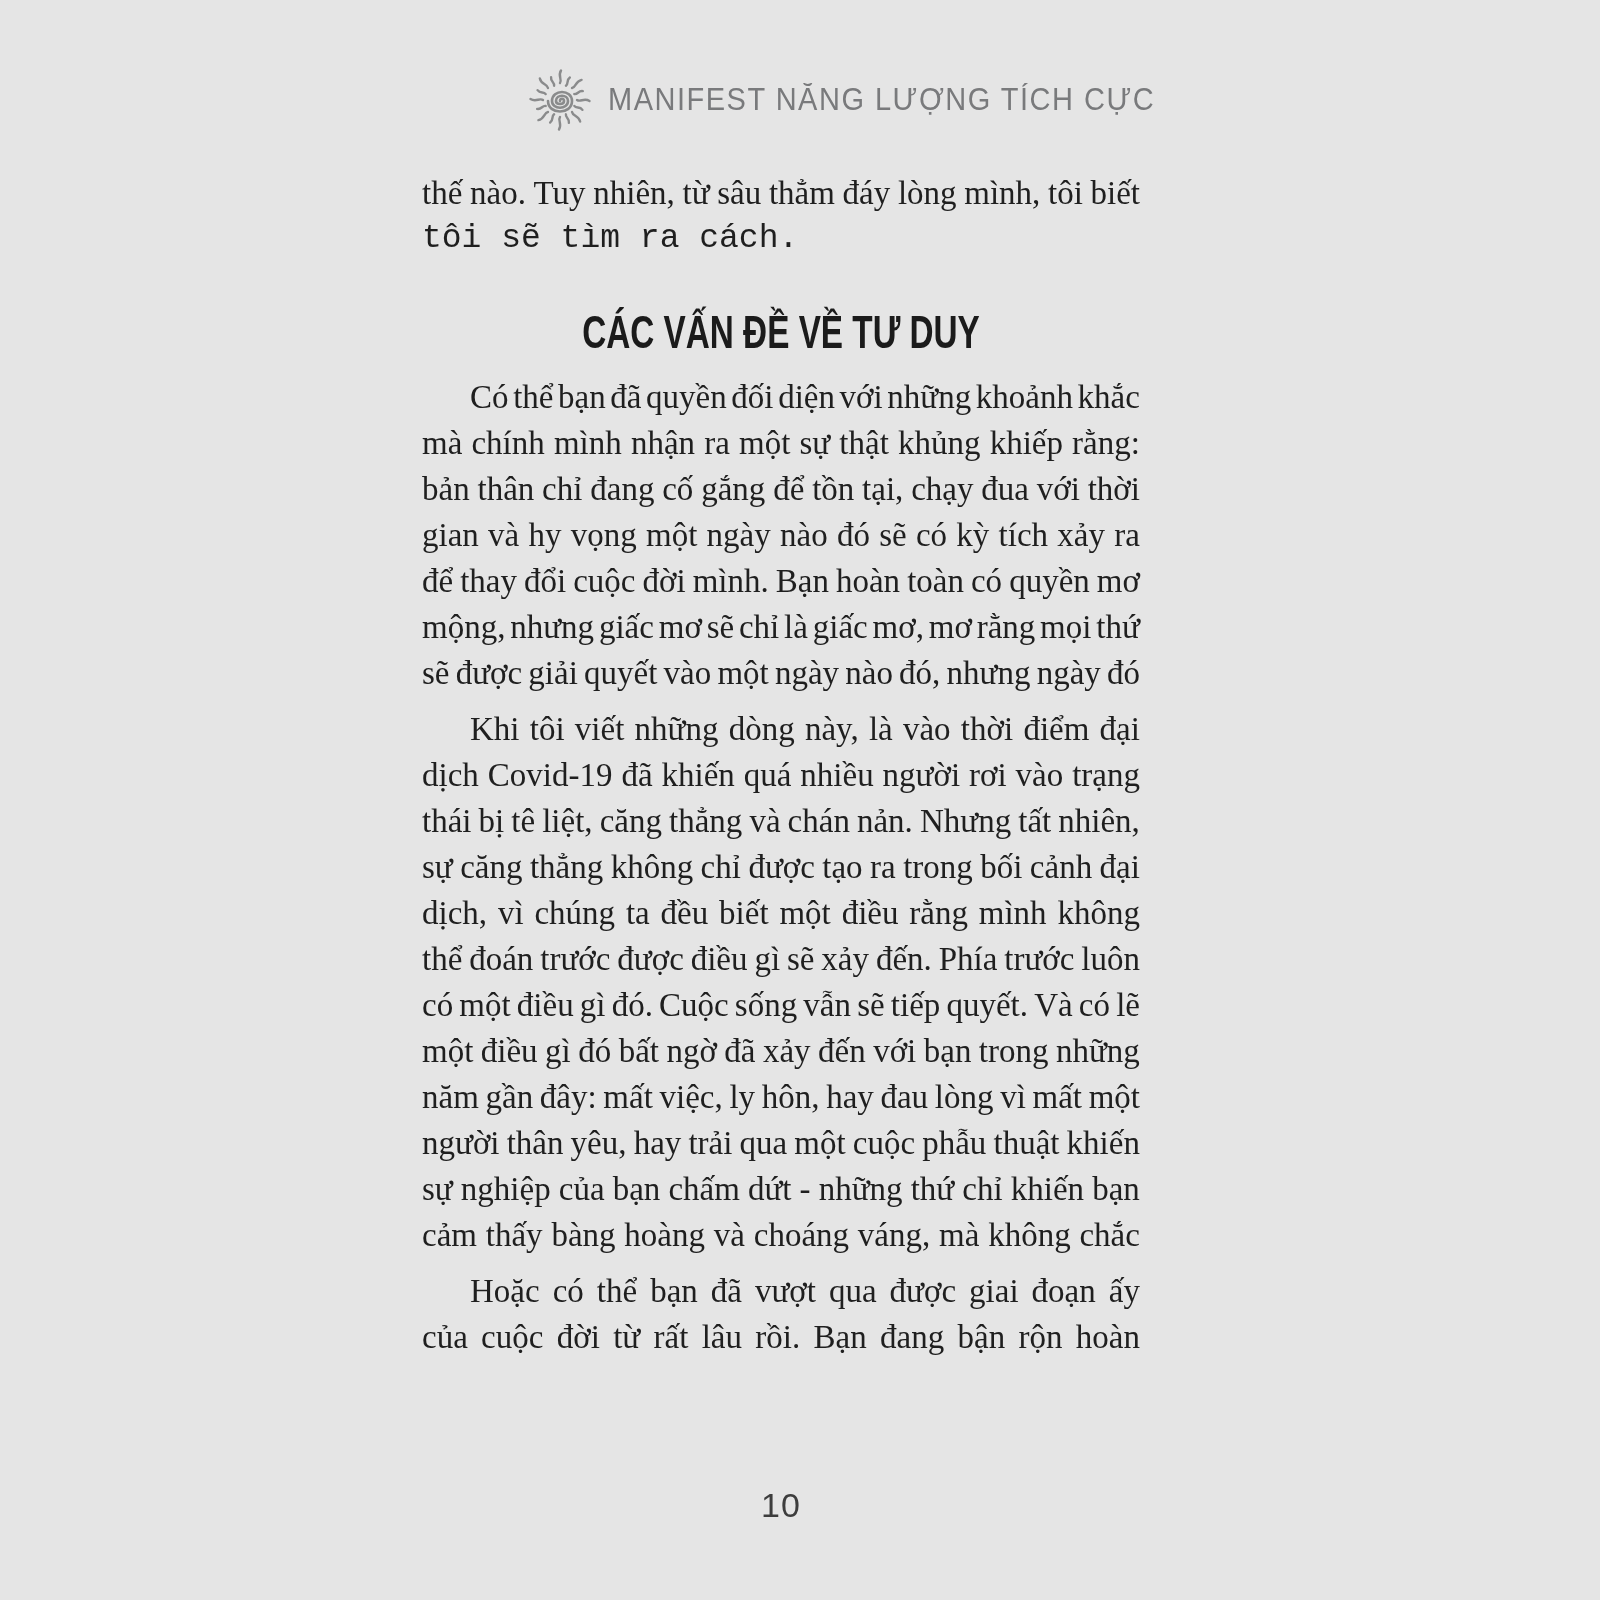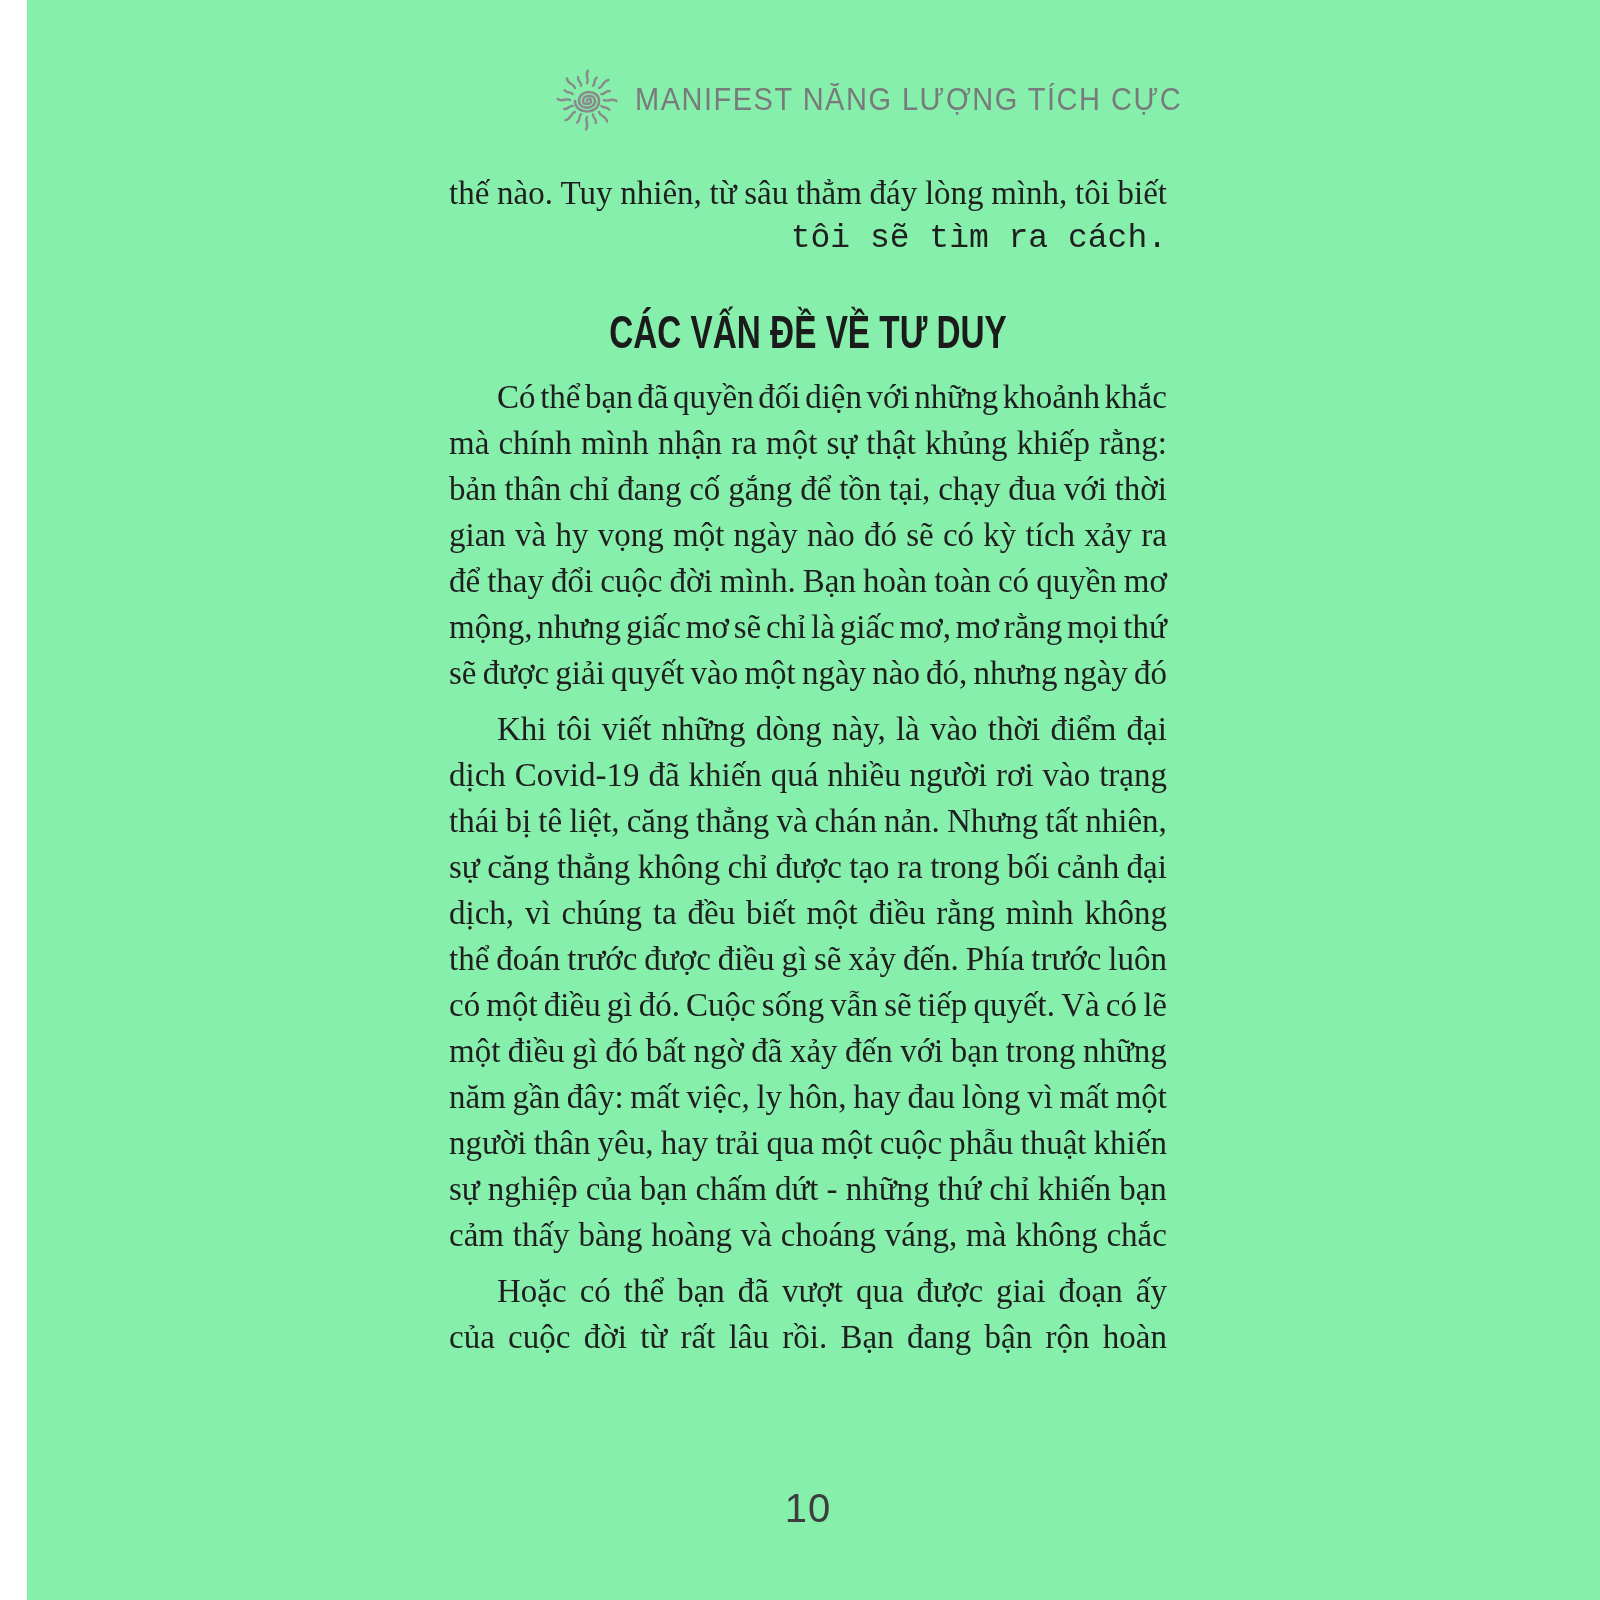--- a/index.html
+++ b/index.html
@@ -3,21 +3,21 @@
 <meta charset="utf-8">
 <style>
   html, body { margin: 0; padding: 0; }
   body {
     width: 1600px; height: 1600px;
     background: #ffffff;
     position: relative;
     font-family: "Liberation Serif", serif;
     overflow: hidden;
   }
-  .page { position: absolute; inset: 0; background: #86efac; margin-left: 27px; }
+  .page { position: absolute; inset: 0; background: #e5e5e5; }
 
   
   .header {
     position: absolute;
     top: 68px; left: 528px;
     display: flex; align-items: center; gap: 16px;
   }
   .sun-wrap { width: 64px; height: 64px; display: block; }
   .header-title {
     font-family: "Liberation Sans", sans-serif;
@@ -30,21 +30,21 @@
   }
 
   
   .column {
     position: absolute;
     left: 422px; top: 170px; width: 718px;
     color: #1f1f1f;
     font-size: 33px;
     line-height: 46px;
   }
-  .para { margin: 0; text-align: right; }
+  .para { margin: 0; }
   .para + .para { margin-top: 10px; }
   .line {
     display: flex;
     justify-content: space-between;
     align-items: baseline;
     height: 46px;
     white-space: nowrap;
   }
   .line.plain { display: block; white-space: normal; font-family: Liberation Mono, monospace; }
   .para.indent .line:first-child { padding-left: 48px; }
@@ -62,21 +62,21 @@
     margin-top: 46px;
     margin-bottom: 16px;
     white-space: nowrap;
   }
 
   .pagenum {
     position: absolute;
     top: 1486px; left: 422px; width: 718px;
     text-align: center;
     font-family: "Liberation Sans", sans-serif;
-    font-size: 40px;
+    font-size: 34px;
     color: #3d3d3d;
     letter-spacing: 1px;
   }
 </style>
 </head>
 <body>
 
 <div class="page">
 
   <div class="header">

